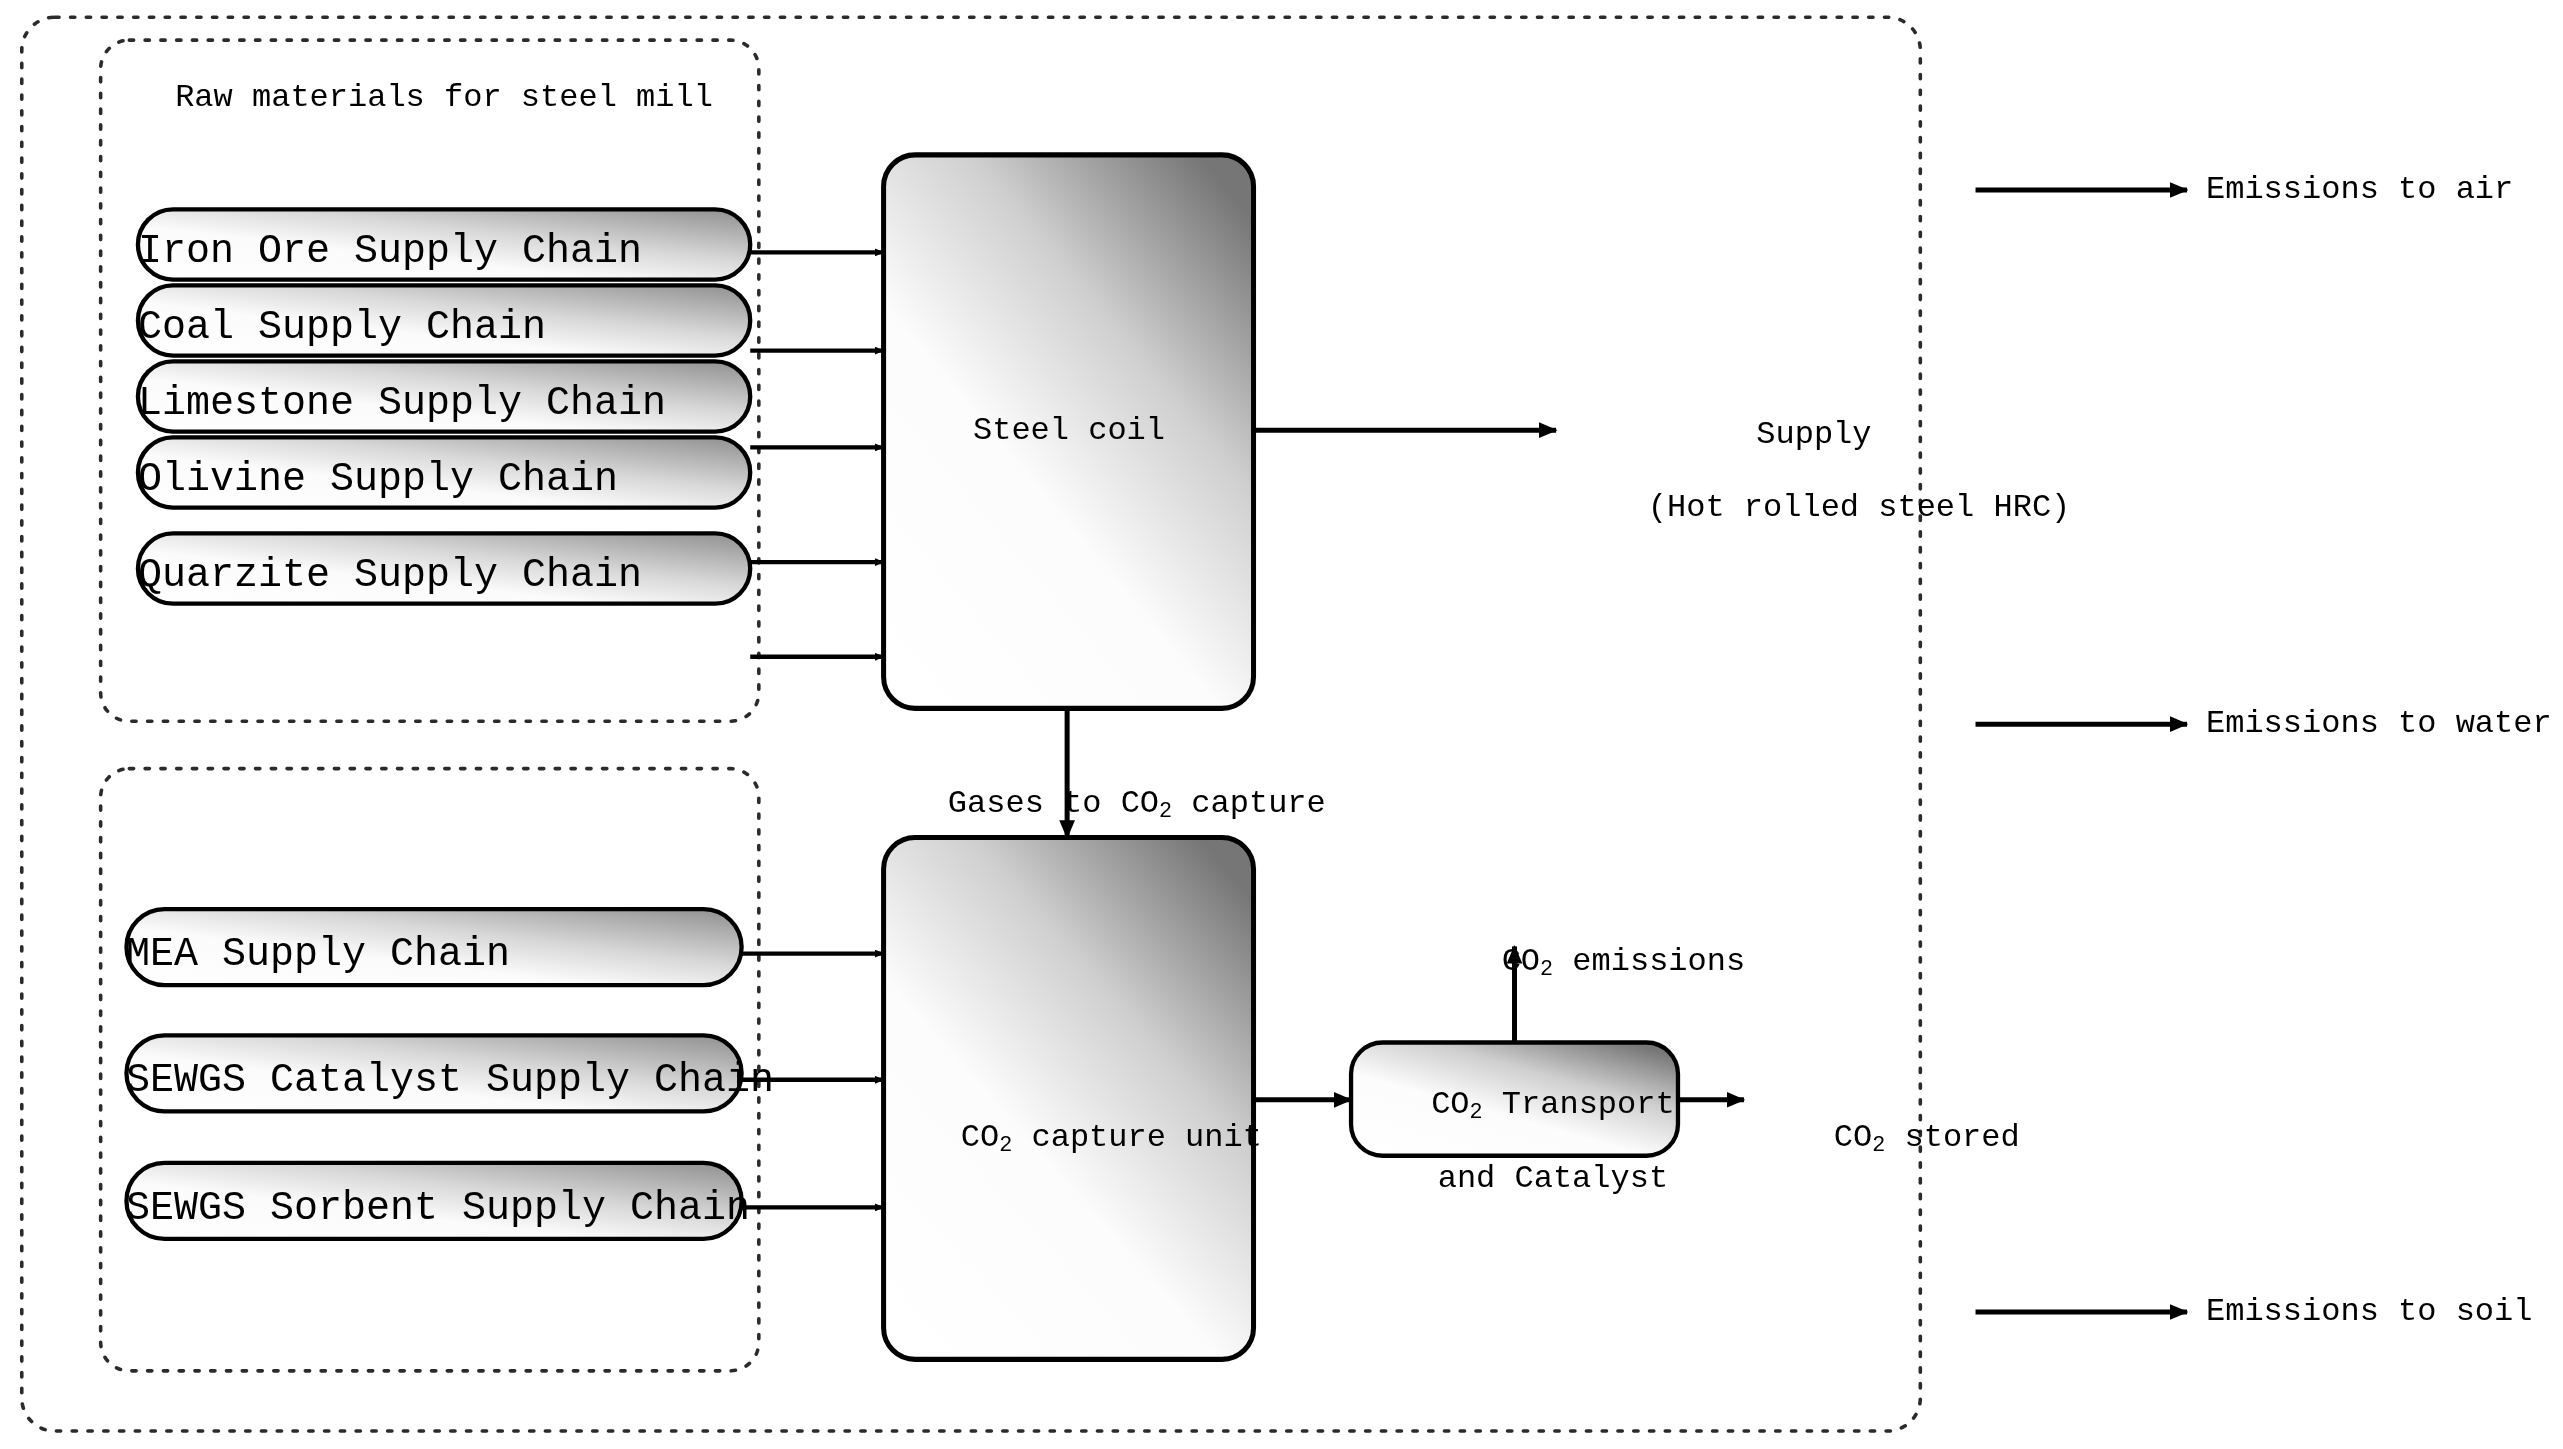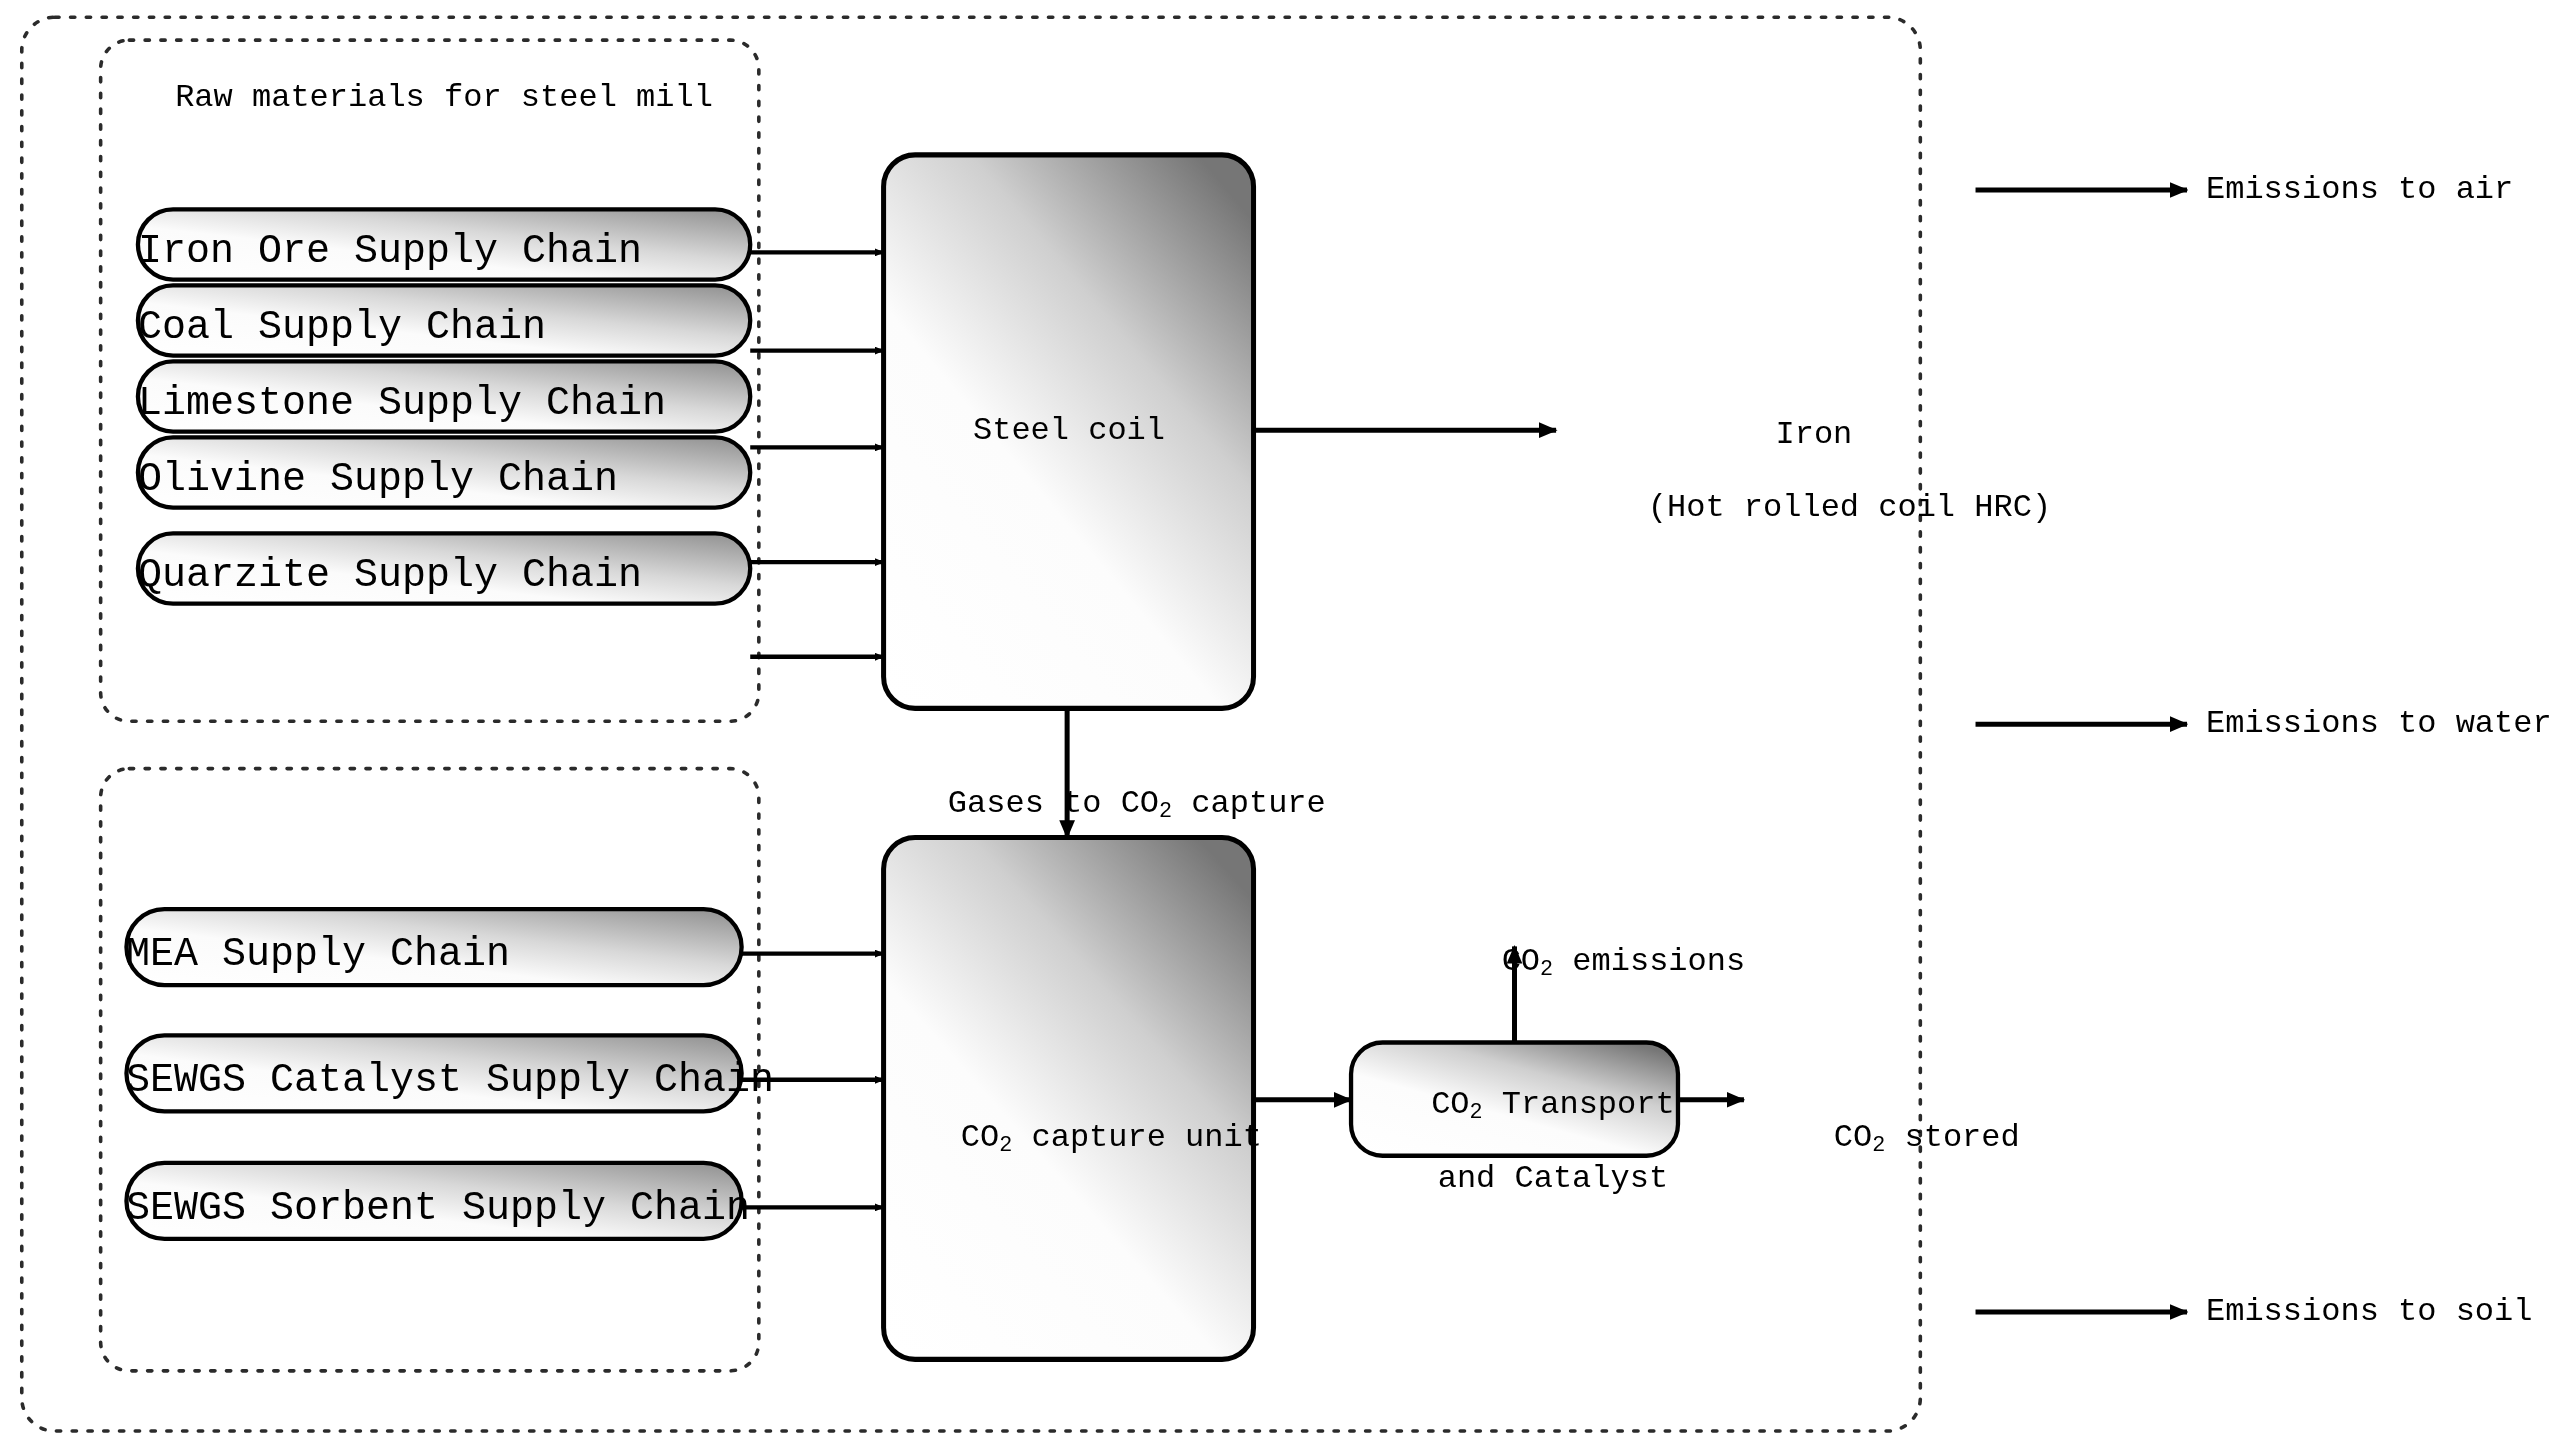--- a/index.html
+++ b/index.html
@@ -165,22 +165,22 @@
   <div class="lbl box-lbl" style="left:1351px;top:1051px;width:327px;line-height:1.12;">
     <span>CO</span><sub>2</sub><span> Transport</span><br>
     <span>and Catalyst</span>
   </div>
 
   <div class="lbl flow-lbl" style="left:871px;top:747px;width:402px;text-align:center;">
     <span>Gases to CO</span><sub>2</sub><span> capture</span>
   </div>
 
   <div class="lbl flow-lbl" style="left:1571px;top:380px;width:409px;text-align:center;line-height:1.15;">
-    <span>Iron</span><br>
-    <span>(Hot rolled coil HRC)</span>
+    <span>Supply</span><br>
+    <span>(Hot rolled steel HRC)</span>
   </div>
 
   <div class="lbl flow-lbl" style="left:1384px;top:905px;width:402px;text-align:center;">
     <span>CO</span><sub>2</sub><span> emissions</span>
   </div>
 
   <div class="lbl flow-lbl" style="left:1757px;top:1081px;">
     <span>CO</span><sub>2</sub><span> stored</span>
   </div>
 

